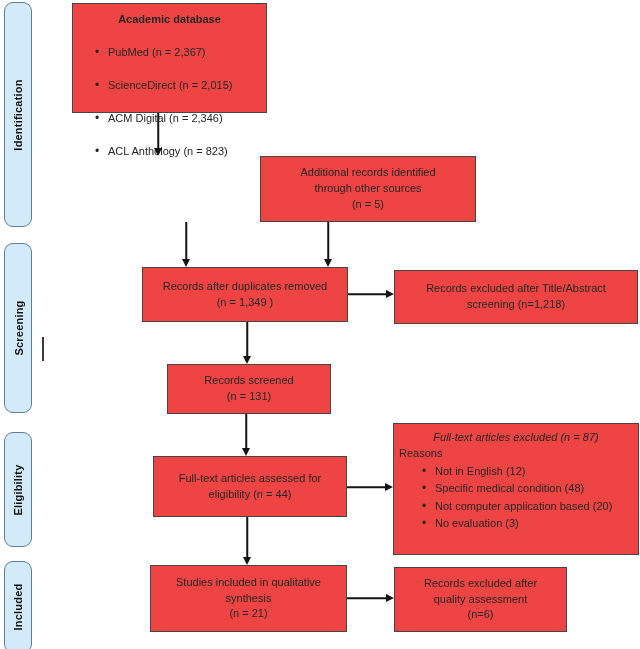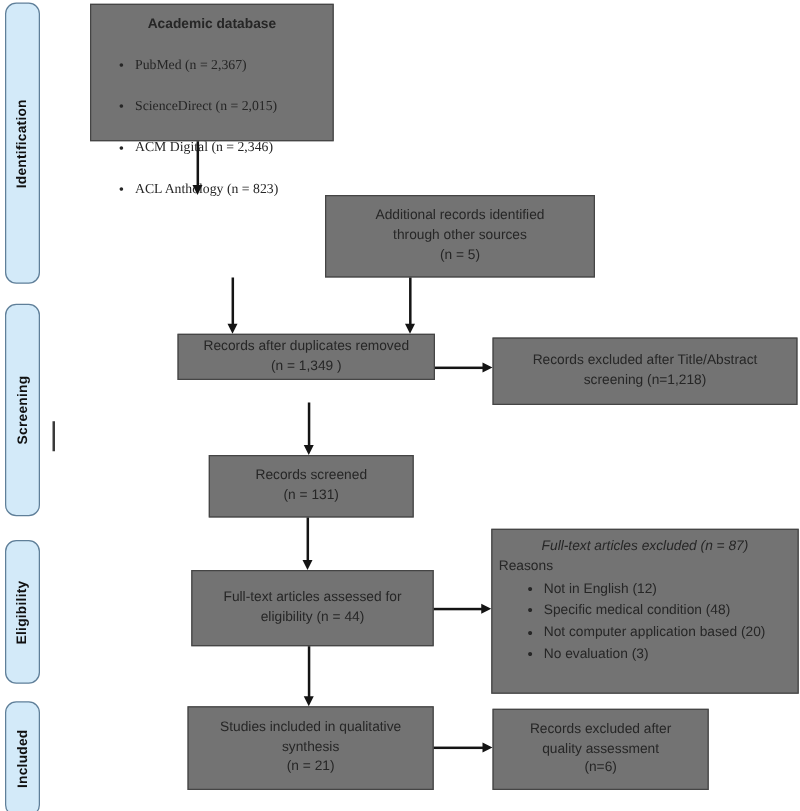--- a/index.html
+++ b/index.html
@@ -13,30 +13,30 @@
     background:#d3eaf9; border:1px solid #5f7f99; border-radius:9px;
     display:flex; align-items:center; justify-content:center;
     box-sizing:border-box;
   }
   .stage span {
     transform:rotate(-90deg); white-space:nowrap;
     font-size:11px; font-weight:bold; color:#111111; letter-spacing:.2px;
   }
   
   .box {
-    position:absolute; background:#737373; border:1px solid #454545;
+    position:absolute; background:#ef4444; border:1px solid #454545;
     box-sizing:border-box; font-size:11px; line-height:1.45; color:#262626;
   }
   .box.center { display:flex; align-items:center; justify-content:center; text-align:center; }
   .box.center span { white-space:pre-line; display:block; width:100%; }
   .box-title { font-weight:bold; text-align:center; padding-top:8px; font-size:11px; }
   .plain-title { text-align:center; padding-top:6px;font-style:italic; }
   .reasons-label { text-align:left; padding-left:5px; }
   ul.blist { margin:7px 0 0; padding:0 0 0 22px; list-style:none; text-align:left; }
-  ul.blist li { position:relative; padding-left:13px; margin:17px 0;font-family:Liberation Serif, serif; }
+  ul.blist li { position:relative; padding-left:13px; margin:17px 0; }
   ul.blist li::before { content:"\2022"; position:absolute; left:0; top:-1px; font-size:12px; }
   ul.blist2 { margin:2px 0 0; padding:0 0 0 28px; list-style:none; text-align:left; }
   ul.blist2 li { position:relative; padding-left:13px; margin:1.5px 0; }
   ul.blist2 li::before { content:"\2022"; position:absolute; left:0; top:-1px; font-size:12px; }
   
   .arrow-down { position:absolute; width:10px; }
   .arrow-down .shaft { position:absolute; left:50%; transform:translateX(-50%); top:0; bottom:7px; width:1.5px; background:#141414; }
   .arrow-down .head { position:absolute; left:50%; transform:translateX(-50%); bottom:0; width:0; height:0;
     border-left:4.5px solid transparent; border-right:4.5px solid transparent; border-top:8px solid #141414; }
   .arrow-right { position:absolute; height:10px; }
@@ -72,21 +72,21 @@
       <li>ACL Anthology (n = 823)</li>
     </ul>
   </div>
 
   <div class="box center" style="left:260px; top:156px; width:216px; height:66px;">
     <span>Additional records identified
 through other sources
 (n = 5)</span>
   </div>
 
-  <div class="box center" style="left:142px; top:267px; width:206px; height:37px;">
+  <div class="box center" style="left:142px; top:267px; width:206px; height:55px;">
     <span>Records after duplicates removed
 (n = 1,349  )</span>
   </div>
   <div class="box center" style="left:394px; top:270px; width:244px; height:54px;">
     <span>Records excluded after Title/Abstract
 screening (n=1,218)</span>
   </div>
 
   <div class="box center" style="left:167px; top:364px; width:164px; height:50px;">
     <span>Records screened

